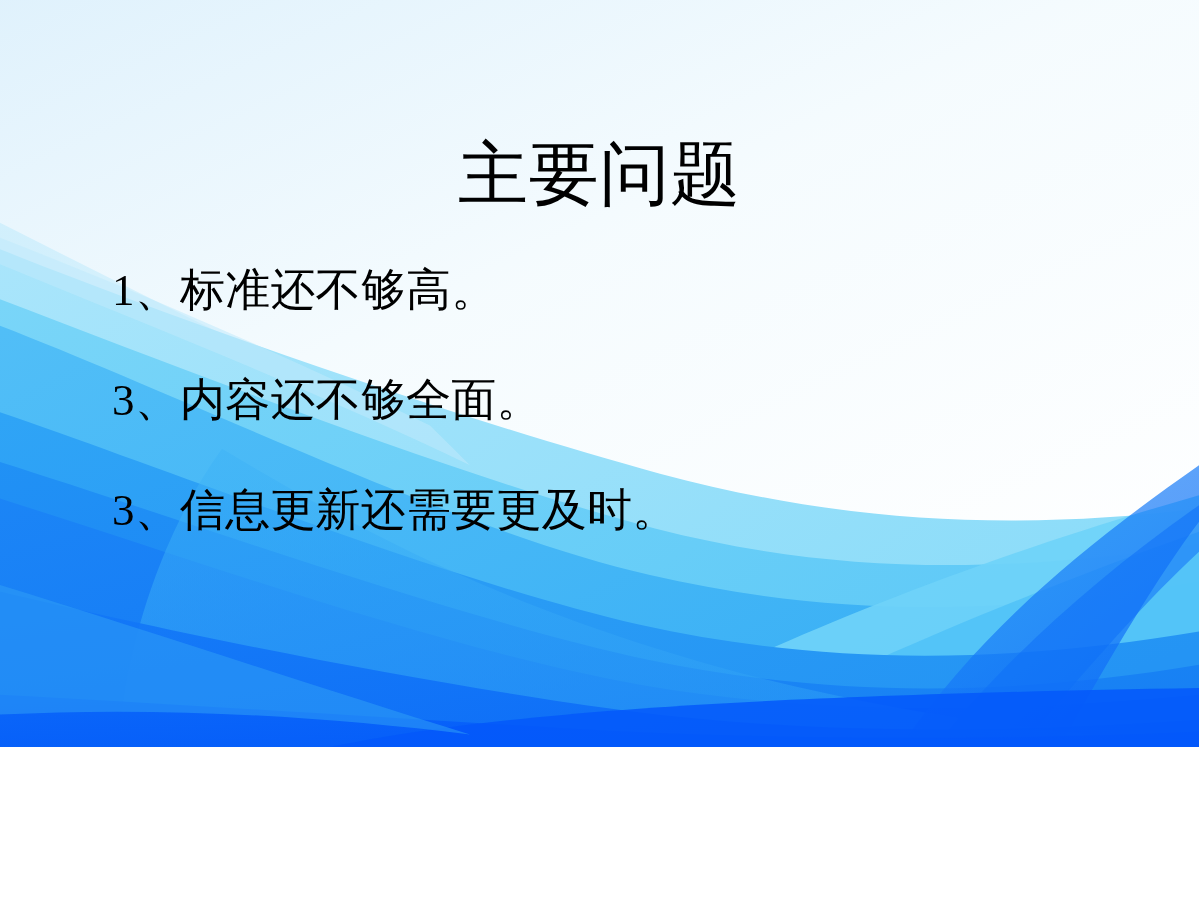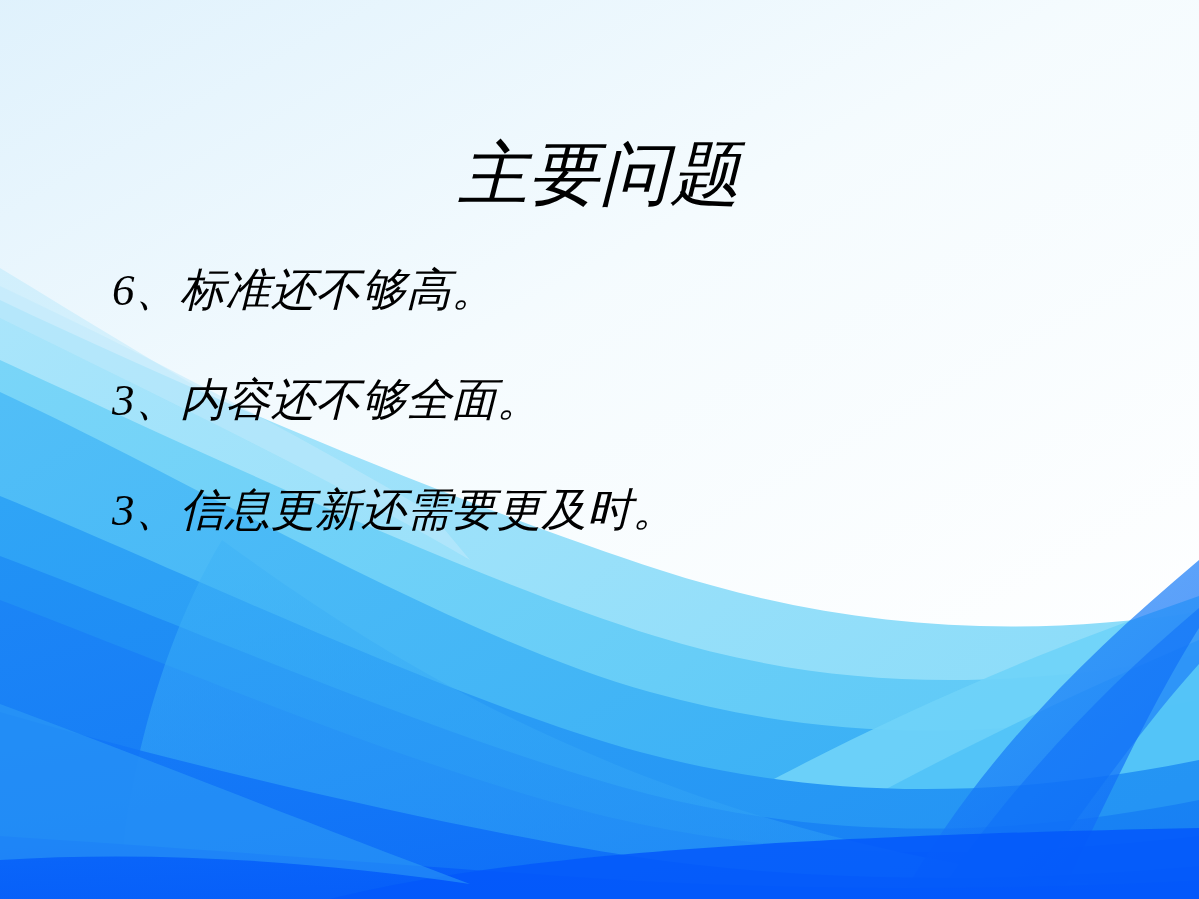--- a/index.html
+++ b/index.html
@@ -8,24 +8,23 @@
     padding: 0;
     background: #ffffff;
   }
   body {
     font-family: "Liberation Serif", "DejaVu Serif", serif;
   }
 
   #slide {
     position: relative;
     width: 1199px;
-    height: 899px;
+    height: 747px;
     overflow: hidden;
     background: #14b8a6;
-    font-style: italic;
   }
 
   
   #slide-background {
     position: absolute;
     inset: 0;
     width: 100%;
     height: 100%;
     z-index: 0;
   }
@@ -206,19 +205,19 @@
 
       <path d="M0,286 L0,318 C150,392 330,478 470,560 L430,512 C290,430 140,352 0,286 Z" fill="#bfe9fc" opacity="0.55"></path>
     </svg>
   </div>
 
   <div id="slide-content">
 
     <div id="slide-title">主要问题</div>
 
     <ul id="bullet-list">
-      <li class="bullet-item">6、标准还不够高。</li>
+      <li class="bullet-item">1、标准还不够高。</li>
       <li class="bullet-item">3、内容还不够全面。</li>
       <li class="bullet-item">3、信息更新还需要更及时。</li>
     </ul>
 
   </div>
 </div>
 
 </body></html>

